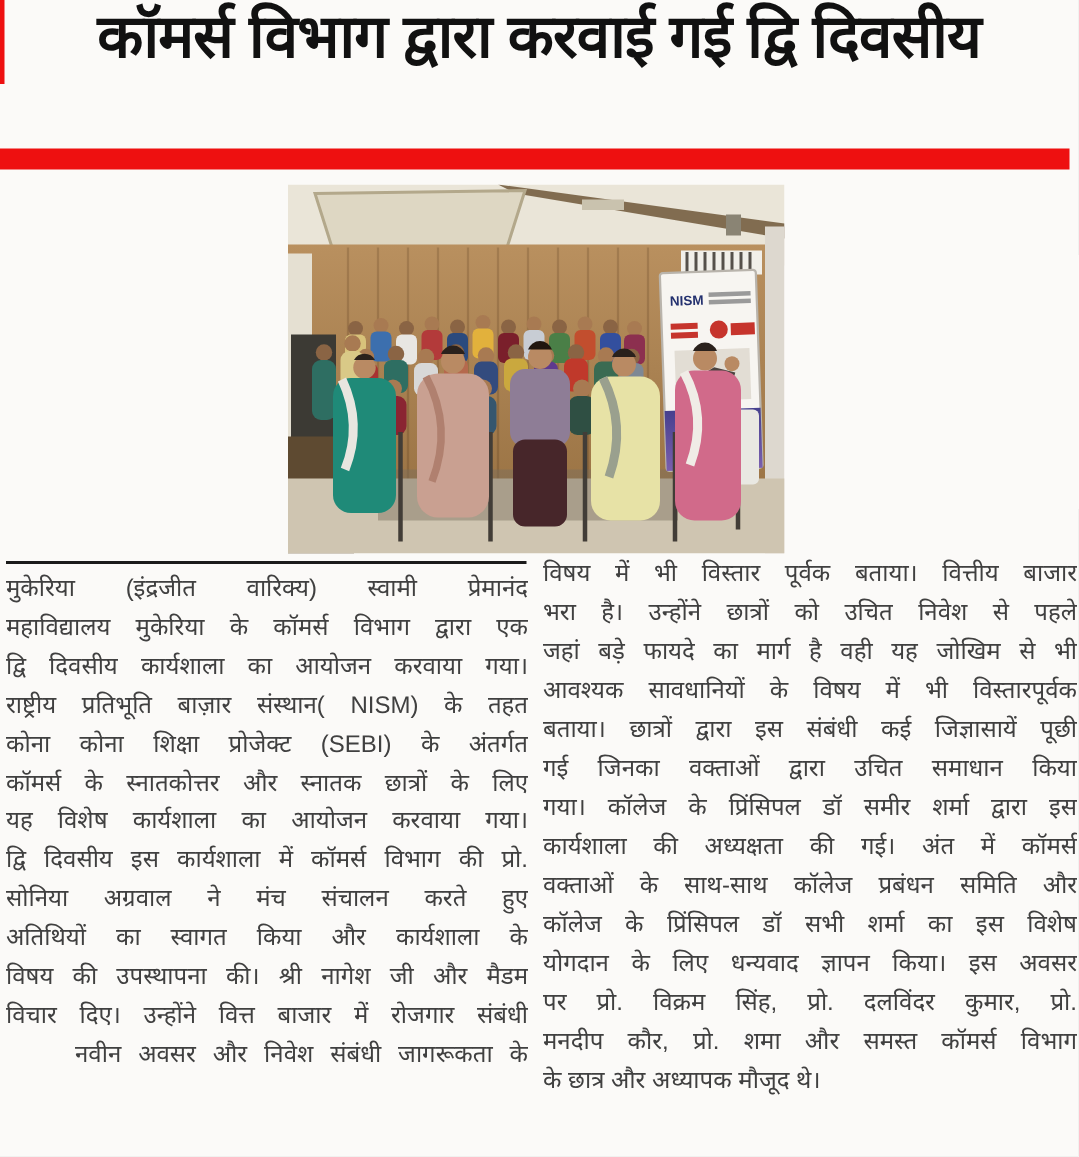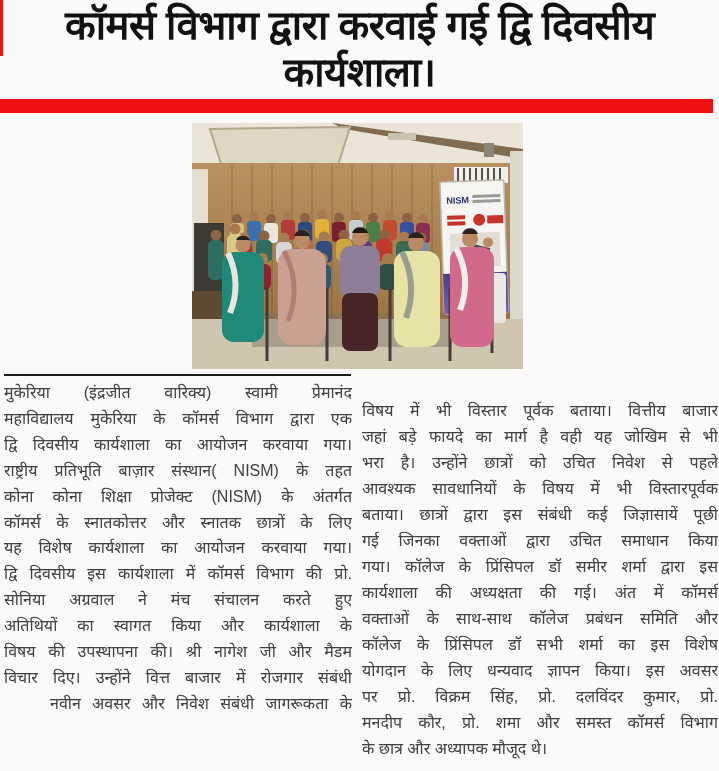--- a/index.html
+++ b/index.html
@@ -21,35 +21,34 @@
     letter-spacing:-0.5px;color:#111;
   }
   .red-bar{position:absolute;left:0;top:99px;width:713px;height:14px;background:var(--accent-red);}
   .photo{position:absolute;left:192px;top:123px;width:331px;height:246px;}
   .photo svg{display:block;width:331px;height:246px;}
   .col-rule{position:absolute;left:4px;top:374px;width:347px;height:2px;background:#1b1b1b;}
   .col{
     position:absolute;font-size:16px;font-weight:500;color:#404040;
   }
   .col-left{left:4px;top:380px;width:348px;line-height:25.9px;}
-  .col-right{left:362px;top:370px;width:356px;line-height:26px;margin-top:28px;}
+  .col-right{left:362px;top:370px;width:356px;line-height:26px;}
   .tline{text-align:justify;text-align-last:justify;white-space:nowrap;overflow:hidden;}
   .col-right .tline-last{text-align-last:left;}
   .col-left .tline-last{text-align-last:justify;margin-left:46px;}
 </style>
 </head>
 <body>
 
 <div class="page">
 
   <div class="edge-mark"></div>
 
   <div class="headline">
     <div>कॉमर्स विभाग द्वारा करवाई गई द्वि दिवसीय</div>
-    <div>कार्यशाला।</div>
   </div>
 
   <div class="red-bar"></div>
 
   <div class="photo">
     <svg viewBox="0 0 331 246" xmlns="http://www.w3.org/2000/svg">
       <defs>
         <linearGradient id="wood" x1="0" y1="0" x2="0" y2="1">
           <stop offset="0" stop-color="#b9905f"></stop>
           <stop offset="1" stop-color="#9a7344"></stop>
@@ -294,34 +293,34 @@
     </svg>
   </div>
 
   <div class="col-rule"></div>
 
   <div class="col col-left">
       <div class="tline">मुकेरिया (इंद्रजीत वारिक्य) स्वामी प्रेमानंद</div>
       <div class="tline">महाविद्यालय मुकेरिया के कॉमर्स विभाग द्वारा एक</div>
       <div class="tline">द्वि दिवसीय कार्यशाला का आयोजन करवाया गया।</div>
       <div class="tline">राष्ट्रीय प्रतिभूति बाज़ार संस्थान( NISM) के तहत</div>
-      <div class="tline">कोना कोना शिक्षा प्रोजेक्ट (NISM) के अंतर्गत</div>
+      <div class="tline">कोना कोना शिक्षा प्रोजेक्ट (SEBI) के अंतर्गत</div>
       <div class="tline">कॉमर्स के स्नातकोत्तर और स्नातक छात्रों के लिए</div>
       <div class="tline">यह विशेष कार्यशाला का आयोजन करवाया गया।</div>
       <div class="tline">द्वि दिवसीय इस कार्यशाला में कॉमर्स विभाग की प्रो.</div>
       <div class="tline">सोनिया अग्रवाल ने मंच संचालन करते हुए</div>
       <div class="tline">अतिथियों का स्वागत किया और कार्यशाला के</div>
       <div class="tline">विषय की उपस्थापना की। श्री नागेश जी और मैडम</div>
       <div class="tline">विचार दिए। उन्होंने वित्त बाजार में रोजगार संबंधी</div>
       <div class="tline tline-last">नवीन अवसर और निवेश संबंधी जागरूकता के</div>
     </div>
   <div class="col col-right">
       <div class="tline">विषय में भी विस्तार पूर्वक बताया। वित्तीय बाजार</div>
+      <div class="tline">भरा है। उन्होंने छात्रों को उचित निवेश से पहले</div>
       <div class="tline">जहां बड़े फायदे का मार्ग है वही यह जोखिम से भी</div>
-      <div class="tline">भरा है। उन्होंने छात्रों को उचित निवेश से पहले</div>
       <div class="tline">आवश्यक सावधानियों के विषय में भी विस्तारपूर्वक</div>
       <div class="tline">बताया। छात्रों द्वारा इस संबंधी कई जिज्ञासायें पूछी</div>
       <div class="tline">गई जिनका वक्ताओं द्वारा उचित समाधान किया</div>
       <div class="tline">गया। कॉलेज के प्रिंसिपल डॉ समीर शर्मा द्वारा इस</div>
       <div class="tline">कार्यशाला की अध्यक्षता की गई। अंत में कॉमर्स</div>
       <div class="tline">वक्ताओं के साथ-साथ कॉलेज प्रबंधन समिति और</div>
       <div class="tline">कॉलेज के प्रिंसिपल डॉ सभी शर्मा का इस विशेष</div>
       <div class="tline">योगदान के लिए धन्यवाद ज्ञापन किया। इस अवसर</div>
       <div class="tline">पर प्रो. विक्रम सिंह, प्रो. दलविंदर कुमार, प्रो.</div>
       <div class="tline">मनदीप कौर, प्रो. शमा और समस्त कॉमर्स विभाग</div>

